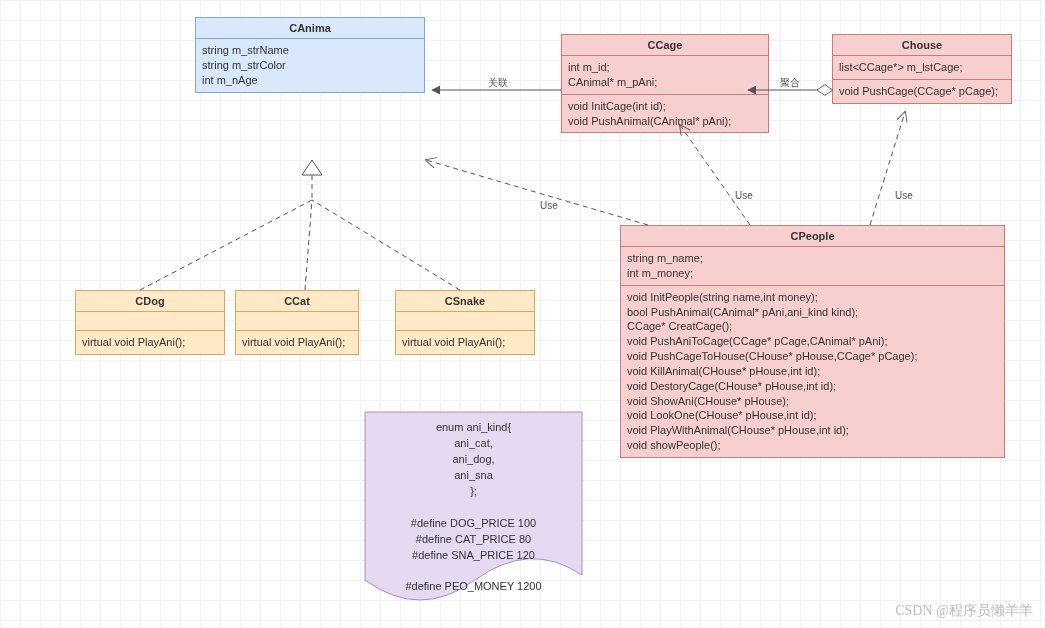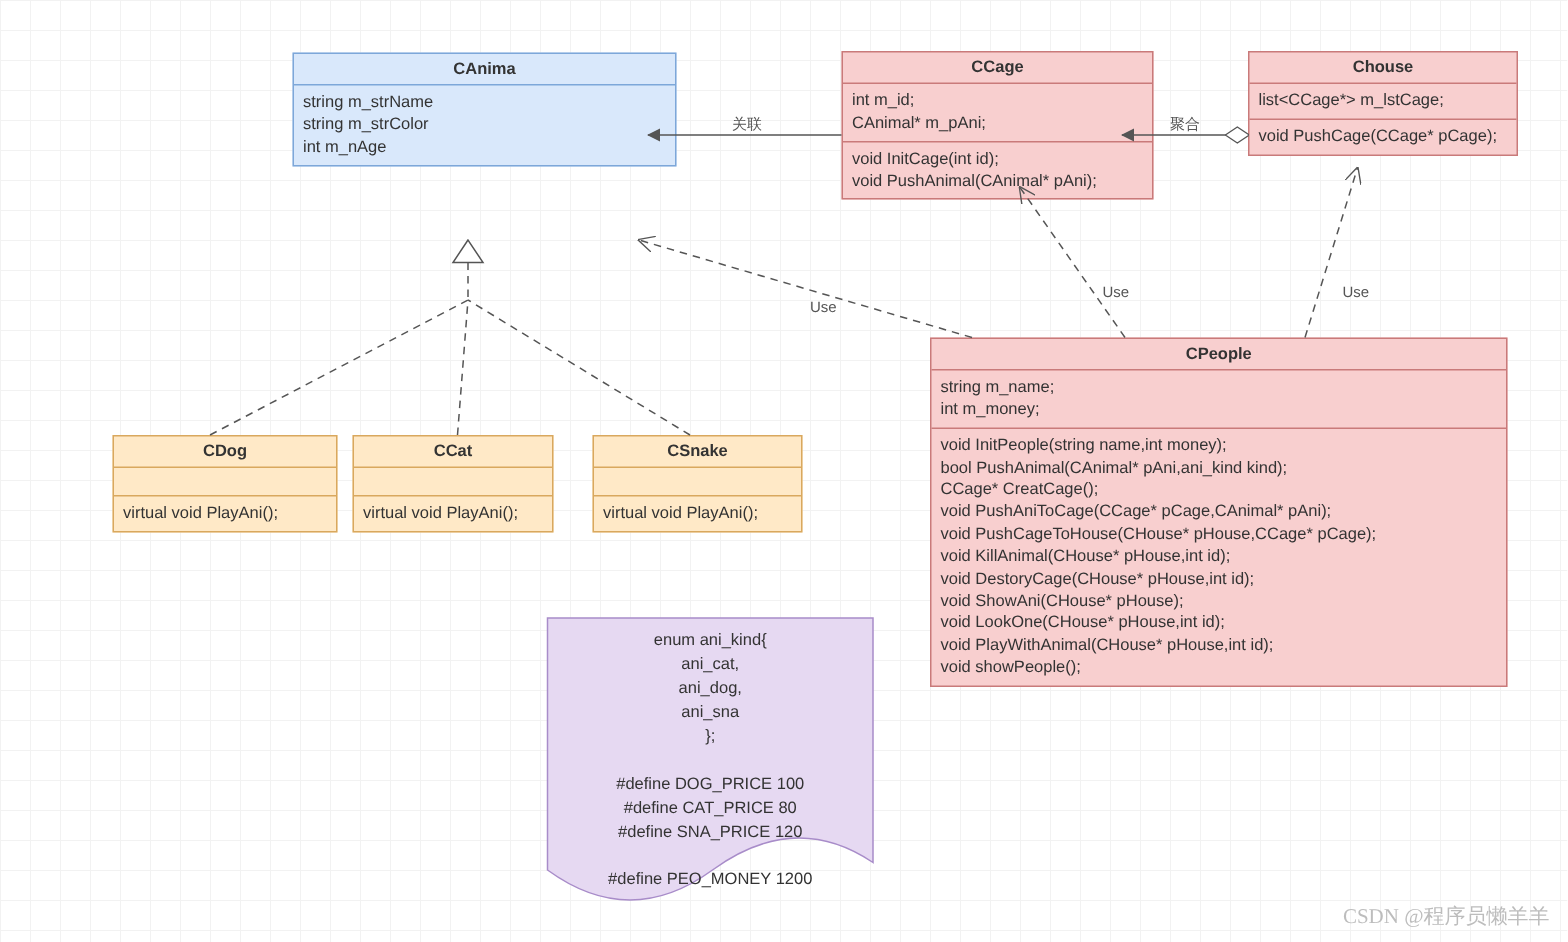--- a/index.html
+++ b/index.html
@@ -17,21 +17,21 @@
   .pink .title,.pink .sect{border-color:#c97a7a}
   .note{position:absolute;text-align:center;font-size:11px;line-height:1.45}
   .watermark{position:absolute;right:12px;bottom:8px;color:#bdbdbd;font-size:14px;font-family:Liberation Serif, serif;pointer-events:none}
   svg{position:absolute;inset:0;pointer-events:none}
   .lbl{position:absolute;color:#555;font-size:10px}
 </style>
 </head>
 <body>
 <div class="grid"></div>
 
-<div class="box blue" style="left:195px;top:35px;width:256px">
+<div class="box blue" style="left:195px;top:17px;width:230px">
   <div class="title">CAnima</div>
   <div class="sect">
     <div>string m_strName</div>
     <div>string m_strColor</div>
     <div>int m_nAge</div>
   </div>
 </div>
 
 <div class="box pink" style="left:561px;top:34px;width:208px">
   <div class="title">CCage</div>
@@ -56,21 +56,21 @@
 </div>
 
 <div class="box yellow" style="left:75px;top:290px;width:150px">
   <div class="title">CDog</div>
   <div class="sect" style="height:10px"></div>
   <div class="sect">
     <div>virtual void PlayAni();</div>
   </div>
 </div>
 
-<div class="box yellow" style="left:235px;top:290px;width:134px">
+<div class="box yellow" style="left:235px;top:290px;width:124px">
   <div class="title">CCat</div>
   <div class="sect" style="height:10px"></div>
   <div class="sect">
     <div>virtual void PlayAni();</div>
   </div>
 </div>
 
 <div class="box yellow" style="left:395px;top:290px;width:140px">
   <div class="title">CSnake</div>
   <div class="sect" style="height:10px"></div>

